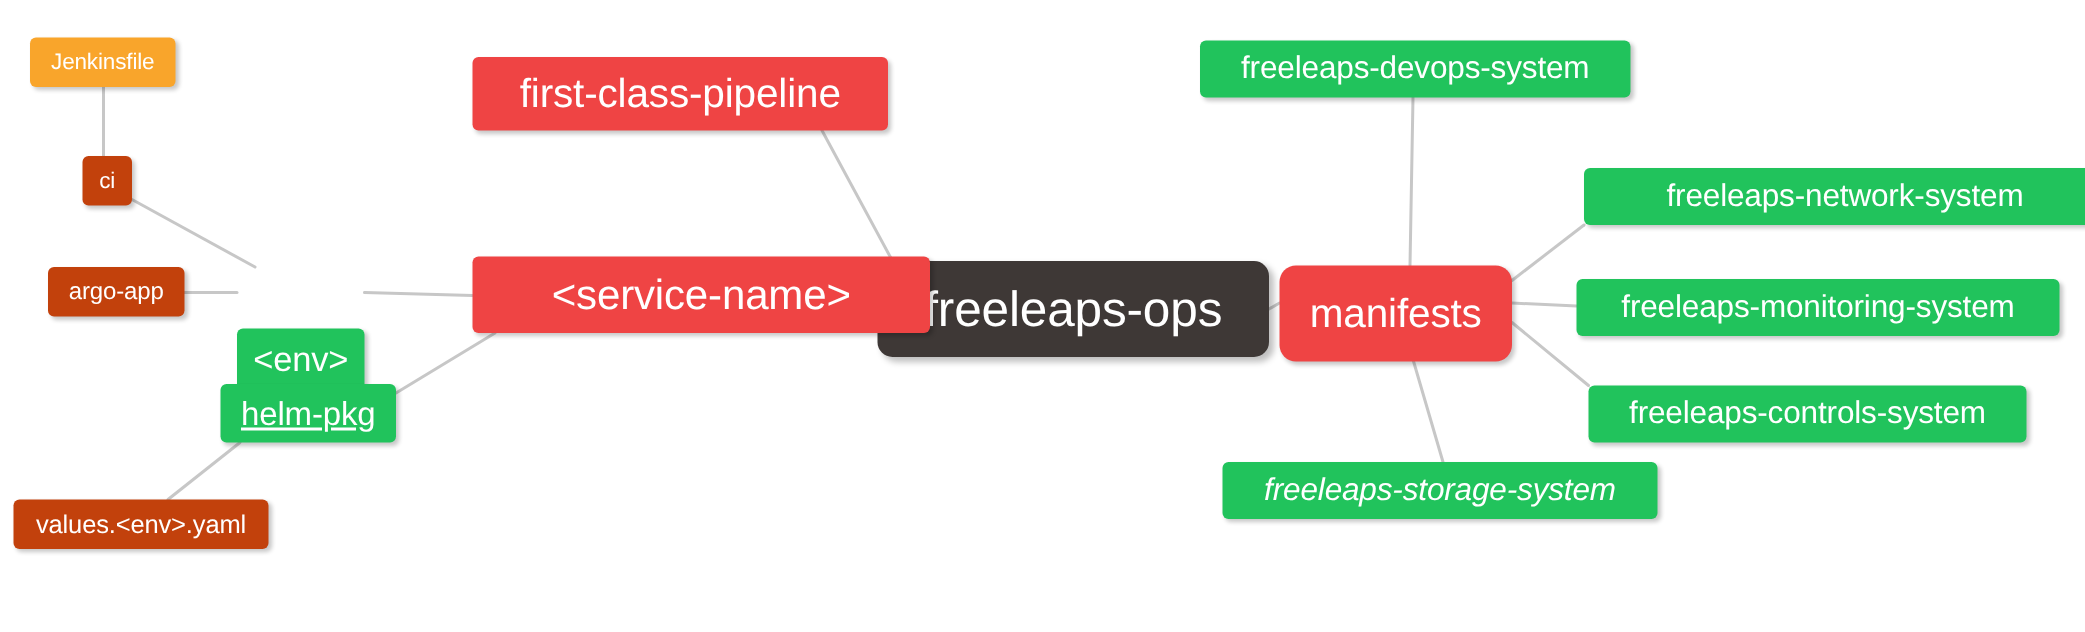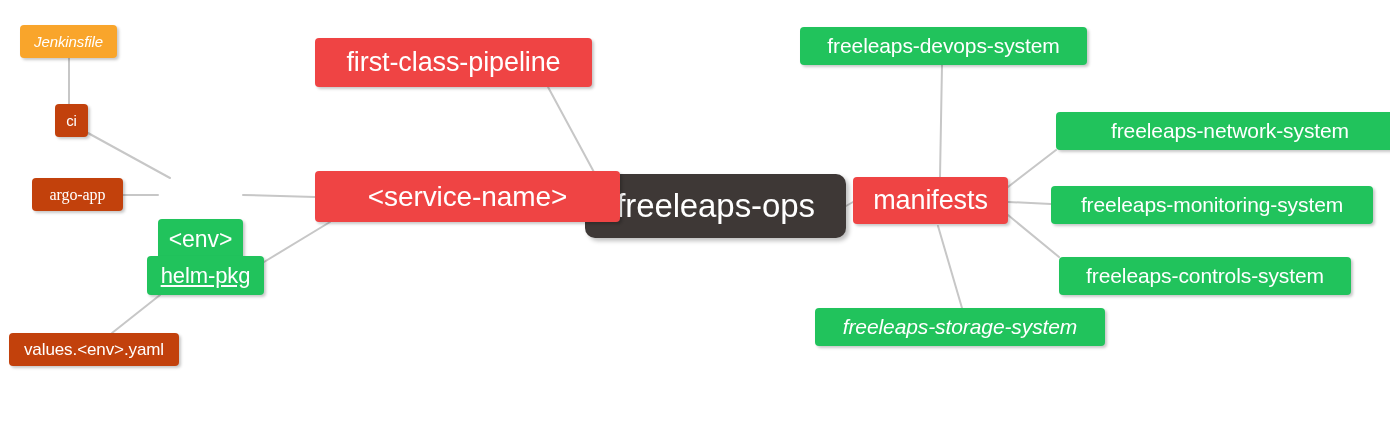--- a/index.html
+++ b/index.html
@@ -79,39 +79,39 @@
       <line x1="1008" y1="215" x2="1059" y2="257" stroke="#c7c7c7" stroke-width="2" stroke-linecap="round"></line>
       <line x1="938" y1="226" x2="962" y2="308" stroke="#c7c7c7" stroke-width="2" stroke-linecap="round"></line>
     </svg>
   <div id="nodes">
       <div class="node node-root" style="left: 585px; top: 174px; width: 261px; height: 64px; font-size: 33px; border-radius: 10px;">
         <span>freeleaps-ops</span>
       </div>
       <div class="node node-blue" style="left: 315px; top: 171px; width: 305px; height: 51px; font-size: 28px;">
         <span>&lt;service-name&gt;</span>
       </div>
-      <div class="node node-blue" style="left: 853px; top: 177px; width: 155px; height: 47px; font-size: 27px;">
+      <div class="node node-blue" style="left: 853px; top: 177px; width: 155px; height: 64px; font-size: 27px; border-radius: 11px;">
         <span>manifests</span>
       </div>
       <div class="node node-blue" style="left: 315px; top: 38px; width: 277px; height: 49px; font-size: 27px;">
         <span>first-class-pipeline</span>
       </div>
       <div class="node node-green" style="left: 158px; top: 175px; width: 85px; height: 41px; font-size: 23px; margin-top: 44px;">
         <span>&lt;env&gt;</span>
       </div>
       <div class="node node-green" style="left: 147px; top: 256px; width: 117px; height: 39px; font-size: 22px; text-decoration: underline;">
         <span>helm-pkg</span>
       </div>
       <div class="node node-red" style="left: 55px; top: 104px; width: 33px; height: 33px; font-size: 15px;">
         <span>ci</span>
       </div>
-      <div class="node node-orange" style="left: 20px; top: 25px; width: 97px; height: 33px; font-size: 15px; font-style: italic;">
+      <div class="node node-orange" style="left: 20px; top: 25px; width: 97px; height: 33px; font-size: 15px;">
         <span>Jenkinsfile</span>
       </div>
-      <div class="node node-red" style="left: 32px; top: 178px; width: 91px; height: 33px; font-size: 16px; font-family: Liberation Serif, serif;">
+      <div class="node node-red" style="left: 32px; top: 178px; width: 91px; height: 33px; font-size: 16px;">
         <span>argo-app</span>
       </div>
       <div class="node node-red" style="left: 9px; top: 333px; width: 170px; height: 33px; font-size: 17px;">
         <span>values.&lt;env&gt;.yaml</span>
       </div>
       <div class="node node-green" style="left: 800px; top: 27px; width: 287px; height: 38px; font-size: 21px; text-align: right;">
         <span>freeleaps-devops-system</span>
       </div>
       <div class="node node-green" style="left: 1056px; top: 112px; width: 348px; height: 38px; font-size: 21px;">
         <span>freeleaps-network-system</span>

